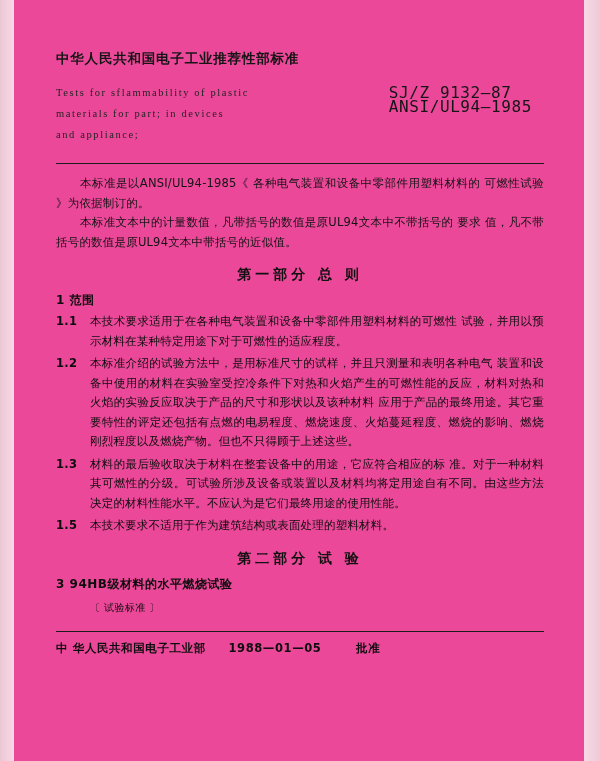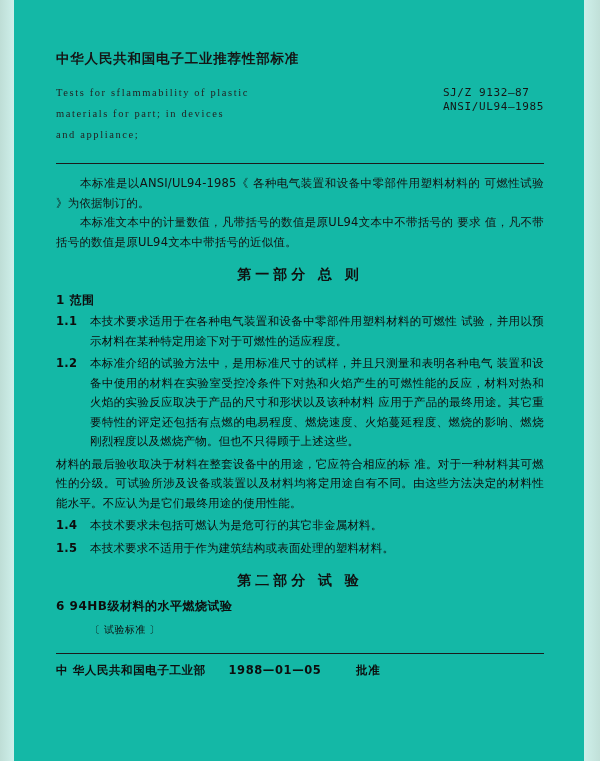--- a/index.html
+++ b/index.html
@@ -13,21 +13,21 @@
     font-family: "DejaVu Sans", "Liberation Sans", sans-serif;
     color: #0d0d0d;
     position: relative;
     overflow: hidden;
   }
   .page {
     position: absolute;
     left: 0; top: 0;
     width: 600px;
     height: 761px;
-    background: #14b8a6;
+    background: #ec4899;
   }
   
   .scan-edge-left {
     position: absolute; left: 0; top: 0; width: 14px; height: 761px;
     background: linear-gradient(to right, #e9e7e2, #fdfdfb);
     opacity: 0.8;
   }
   .scan-edge-right {
     position: absolute; right: 0; top: 0; width: 16px; height: 761px;
     background: linear-gradient(to left, #eceae5, #fdfdfb);
@@ -40,25 +40,25 @@
     width: 488px;
   }
   .ministry-line {
     font-size: 13.5px;
     letter-spacing: 0.8px;
     font-weight: bold;
     color: #151515;
   }
   .std-codes {
     position: absolute;
-    right: 0;
+    right: 12px;
     top: 36px;
     text-align: left;
     font-family: "DejaVu Sans Mono", "Liberation Mono", monospace;
-    font-size: 11px;
+    font-size: 16px;
     line-height: 14px;
     letter-spacing: 0.6px;
     color: #151515;
   }
   .title-cn {
     margin-top: 22px;
     width: 330px;
     font-size: 15.5px;
     font-weight: bold;
     line-height: 30px;
@@ -182,36 +182,33 @@
       <div class="clause-num">1.1</div>
       <div class="clause-body">本技术要求适用于在各种电气装置和设备中零部件用塑料材料的可燃性 试验，并用以预示材料在某种特定用途下对于可燃性的适应程度。</div>
     </div>
 
     <div class="clause">
       <div class="clause-num">1.2</div>
       <div class="clause-body">本标准介绍的试验方法中，是用标准尺寸的试样，并且只测量和表明各种电气 装置和设备中使用的材料在实验室受控冷条件下对热和火焰产生的可燃性能的反应，材料对热和火焰的实验反应取决于产品的尺寸和形状以及该种材料 应用于产品的最终用途。其它重要特性的评定还包括有点燃的电易程度、燃烧速度、火焰蔓延程度、燃烧的影响、燃烧刚烈程度以及燃烧产物。但也不只得顾于上述这些。</div>
     </div>
 
     <div class="clause">
+      <div class="clause-num">1.3</div>
       <div class="clause-body">材料的最后验收取决于材料在整套设备中的用途，它应符合相应的标 准。对于一种材料其可燃性的分级。可试验所涉及设备或装置以及材料均将定用途自有不同。由这些方法决定的材料性能水平。不应认为是它们最终用途的使用性能。</div>
     </div>
 
-    <div class="clause">
-      <div class="clause-num">1.4</div>
-      <div class="clause-body">本技术要求未包括可燃认为是危可行的其它非金属材料。</div>
-    </div>
 
     <div class="clause">
       <div class="clause-num">1.5</div>
       <div class="clause-body">本技术要求不适用于作为建筑结构或表面处理的塑料材料。</div>
     </div>
 
     <div class="section-head">第二部分  试  验</div>
 
-    <div class="clause-title">6  94HB级材料的水平燃烧试验</div>
+    <div class="clause-title">3  94HB级材料的水平燃烧试验</div>
 
     <div class="bracket-note">〔 试验标准 〕</div>
 
     <hr class="footer-rule">
 
     <div class="footer-line">
       <span>中 华人民共和国电子工业部</span>
       <span style="margin-left:18px;">1988—01—05</span>
       <span class="footer-approve">批准</span>
     </div>

